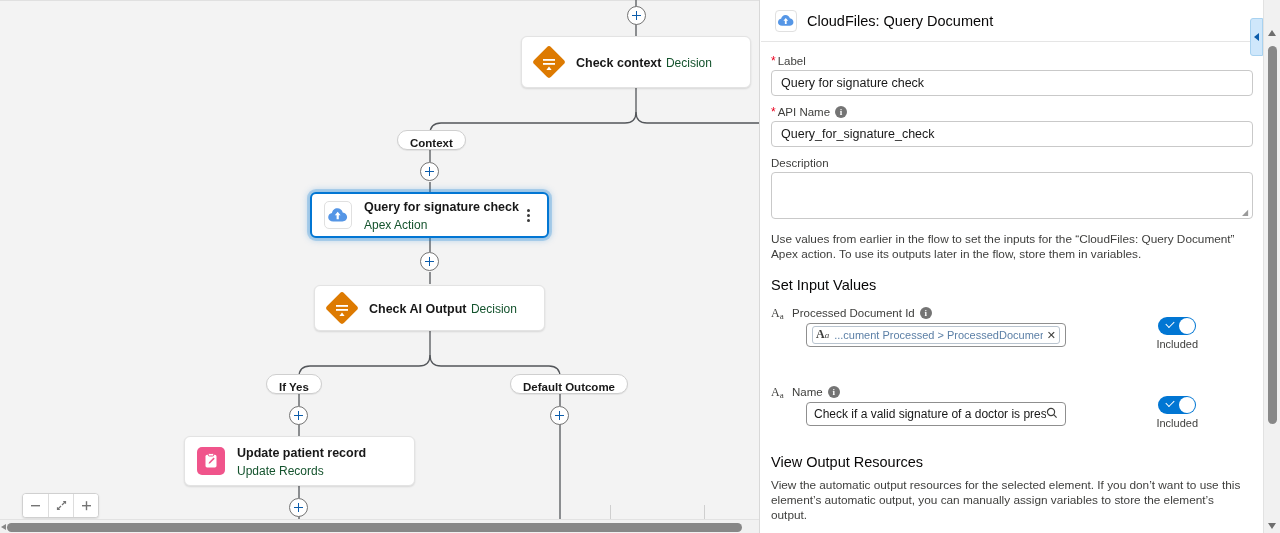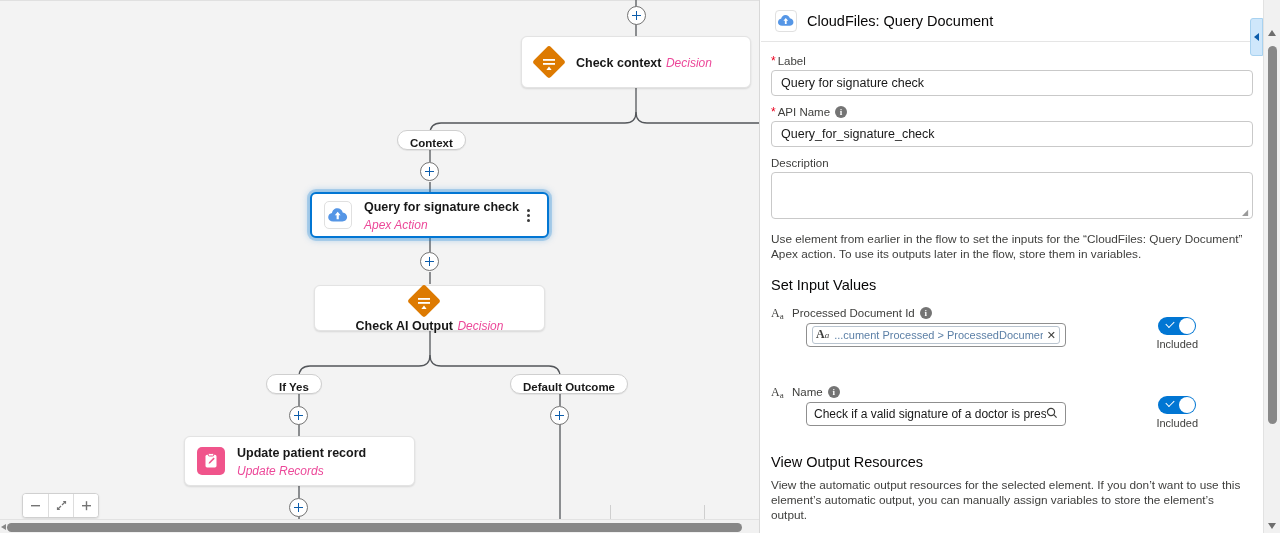--- a/index.html
+++ b/index.html
@@ -39,22 +39,22 @@
     display: flex; align-items: center;
     padding: 0 12px;
   }
   .node .node-ico { flex: 0 0 auto; margin-right: 12px; display:flex; align-items:center; }
   .node .node-txt { flex: 1 1 auto; min-width:0; }
   .node-title {
     font-size: 12.5px; font-weight: bold; color: #181818;
     line-height: 15px; white-space: nowrap; overflow: hidden;
   }
   .node-sub {
-    font-size: 12px; color: #ec4899; line-height: 15px;
-    white-space: nowrap; overflow: hidden; font-style: italic;
+    font-size: 12px; color: #14532d; line-height: 15px;
+    white-space: nowrap; overflow: hidden;
   }
   .node-menu {
     flex: 0 0 auto; width: 14px; text-align: center;
     color: #3a3a3a; font-size: 13px; line-height: 12px;
     letter-spacing: 0; cursor: pointer;
   }
   .node-menu span { display:block; width:3px; height:3px; border-radius:50%;
                     background:#3a3a3a; margin: 2px auto; }
 
   .node.selected {
@@ -387,21 +387,21 @@
           <span class="node-title">Query for signature check</span>
           <span class="node-sub">Apex Action</span>
         </span>
         <span class="node-menu">
           <span></span>
             <span></span>
             <span></span>
         </span>
       </div>
 
-      <div class="node" style="left:314px;top:285px;width:231px;height:46px;flex-direction:column;">
+      <div class="node" style="left:314px;top:285px;width:231px;height:46px;">
         <span class="node-ico">
           <span class="ico-diamond">
             <i></i>
             <svg width="30" height="30" viewBox="0 0 30 30">
               <rect x="9" y="12" width="12" height="1.8" fill="#fff"></rect>
               <rect x="9" y="16" width="12" height="1.8" fill="#fff"></rect>
               <polygon points="15,19.5 17.6,23 12.4,23" fill="#fff"></polygon>
             </svg>
           </span>
         </span>
@@ -496,21 +496,21 @@
 
       <div class="fld">
         <div class="fld-label">
           <span>Description</span>
         </div>
         <div class="txtarea">
           <span class="resizer">◢</span>
         </div>
       </div>
 
-      <div class="helptext">Use element from earlier in the flow to set the inputs for the “CloudFiles: Query Document” Apex action. To use its outputs later in the flow, store them in variables.</div>
+      <div class="helptext">Use values from earlier in the flow to set the inputs for the “CloudFiles: Query Document” Apex action. To use its outputs later in the flow, store them in variables.</div>
 
       <div class="section-h">Set Input Values</div>
 
       <div class="inputrow">
         <span class="aa-ico" style="top:1px;"><b>A</b><i>a</i></span>
         <div class="inputrow-label">
           <span>Processed Document Id</span>
           <span class="infoi">i</span>
         </div>
         <div class="ctrl-wrap">

